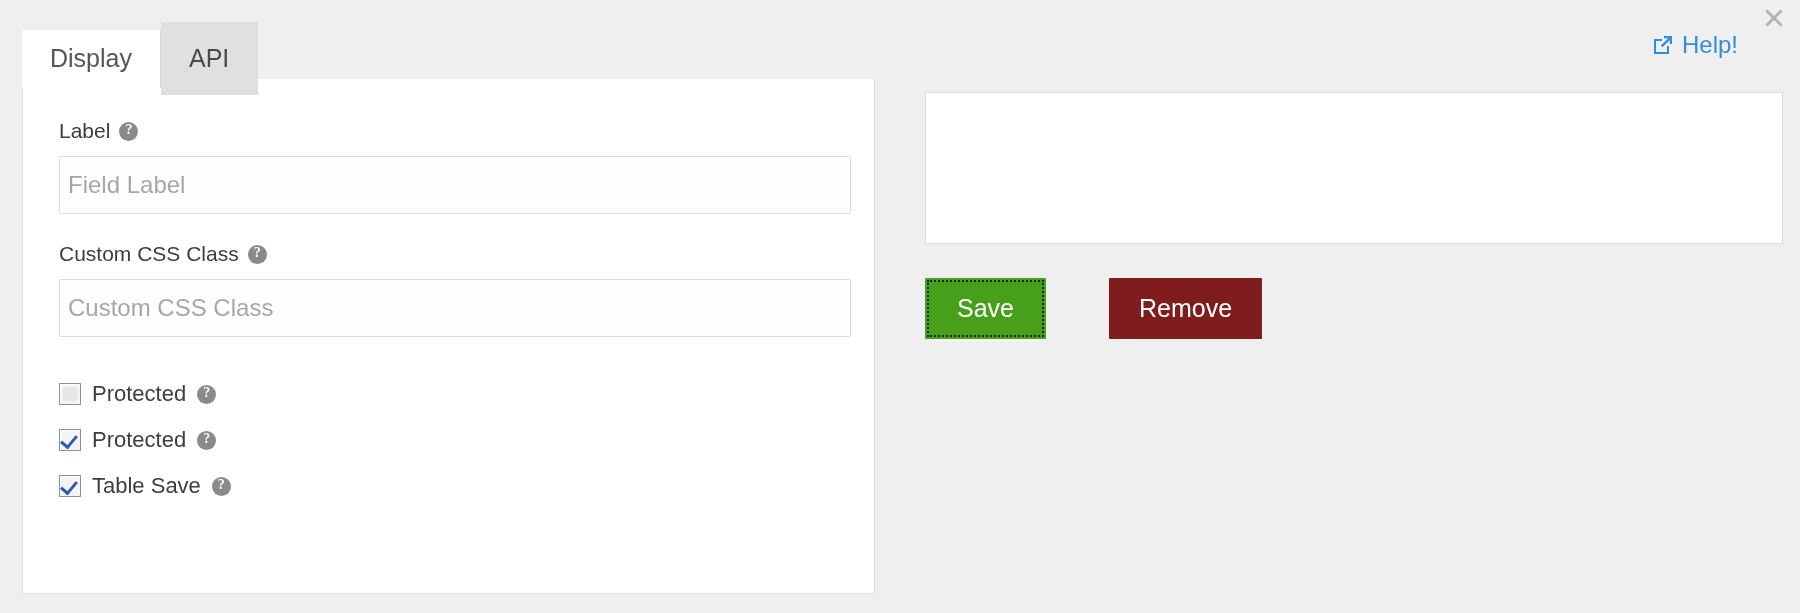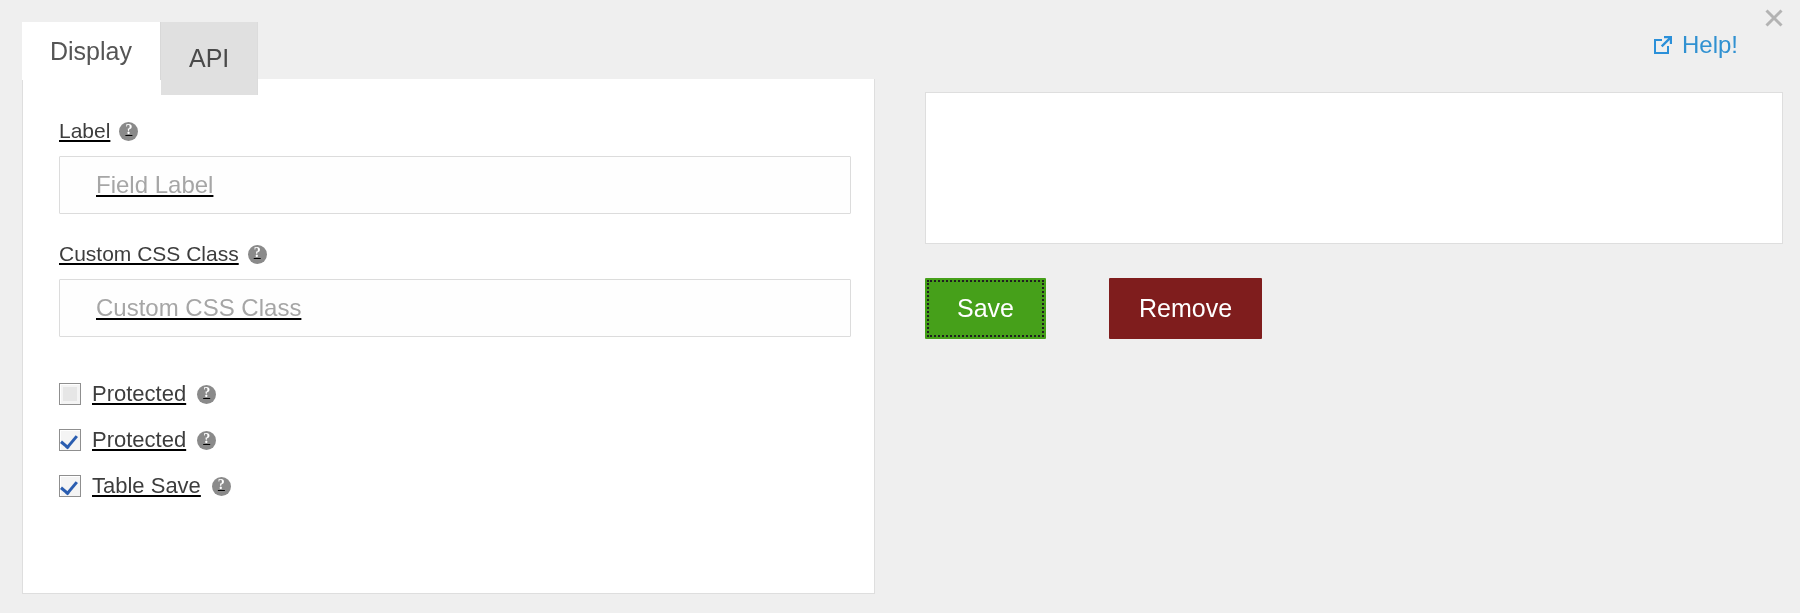--- a/index.html
+++ b/index.html
@@ -47,21 +47,21 @@
   }
   .help-link .help-label { color: #3091d1; }
   .help-icon svg { display: block; }
 
   
   .tabs {
     position: absolute;
     left: 22px;
     top: 22px;
     display: flex;
-    align-items: flex-start;
+    align-items: center;
     z-index: 3;
   }
   .tab {
     height: 73px;
     padding: 0 28px;
     display: flex;
     align-items: center;
     justify-content: center;
     font-size: 25px;
     color: #4a4a4a;
@@ -80,21 +80,20 @@
   
   .form-panel {
     position: absolute;
     left: 22px;
     top: 79px;
     width: 853px;
     height: 515px;
     background: #ffffff;
     border: 1px solid #dedede;
     border-top: none;
-    text-decoration: underline;
   }
   .form-inner {
     padding: 40px 36px 0 36px;
   }
 
   .field-row { margin-bottom: 28px; }
   .field-label {
     display: flex;
     align-items: center;
     gap: 9px;
@@ -121,21 +120,21 @@
   .help-circle span { transform: translateY(-1px); }
 
   .text-input {
     display: block;
     width: 792px;
     height: 58px;
     border: 1px solid #dcdcdc;
     background: #fefefe;
     font-size: 24px;
     color: #4a4a4a;
-    padding: 0 36px;
+    padding: 0 8px;
     font-family: "Liberation Sans", sans-serif;
     border-radius: 1px;
     outline: none;
   }
   .text-input::placeholder { color: #a6a6a6; }
 
   
   .check-list { margin-top: 44px; }
   .check-row {
     display: flex;

